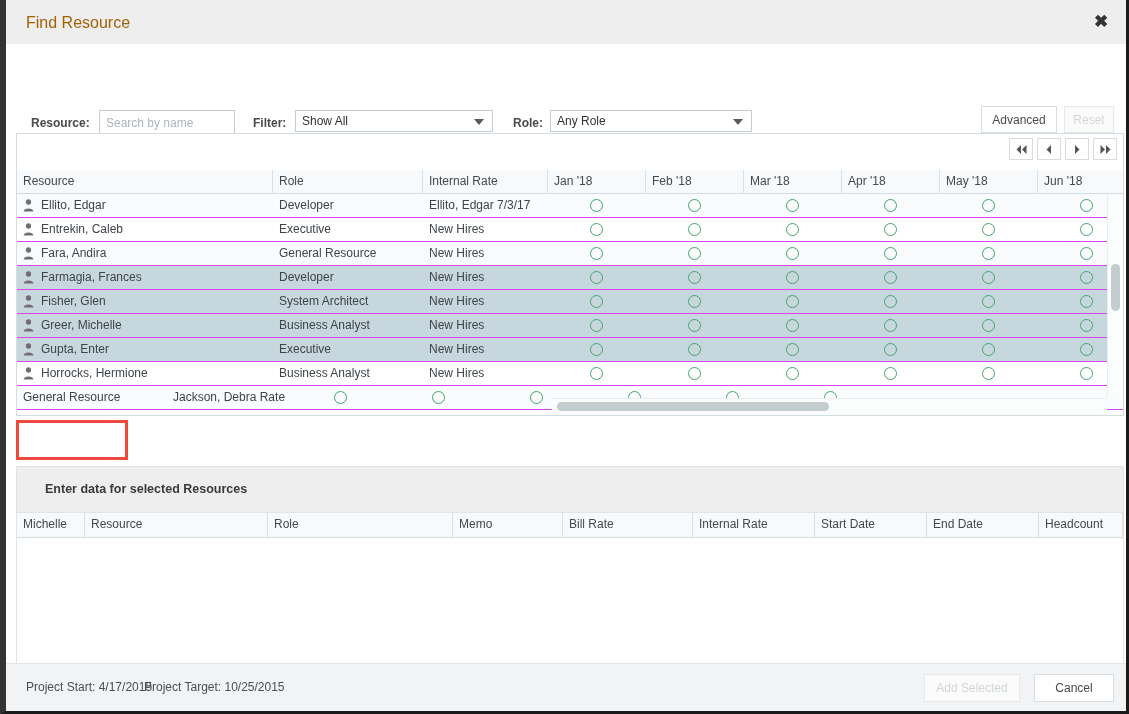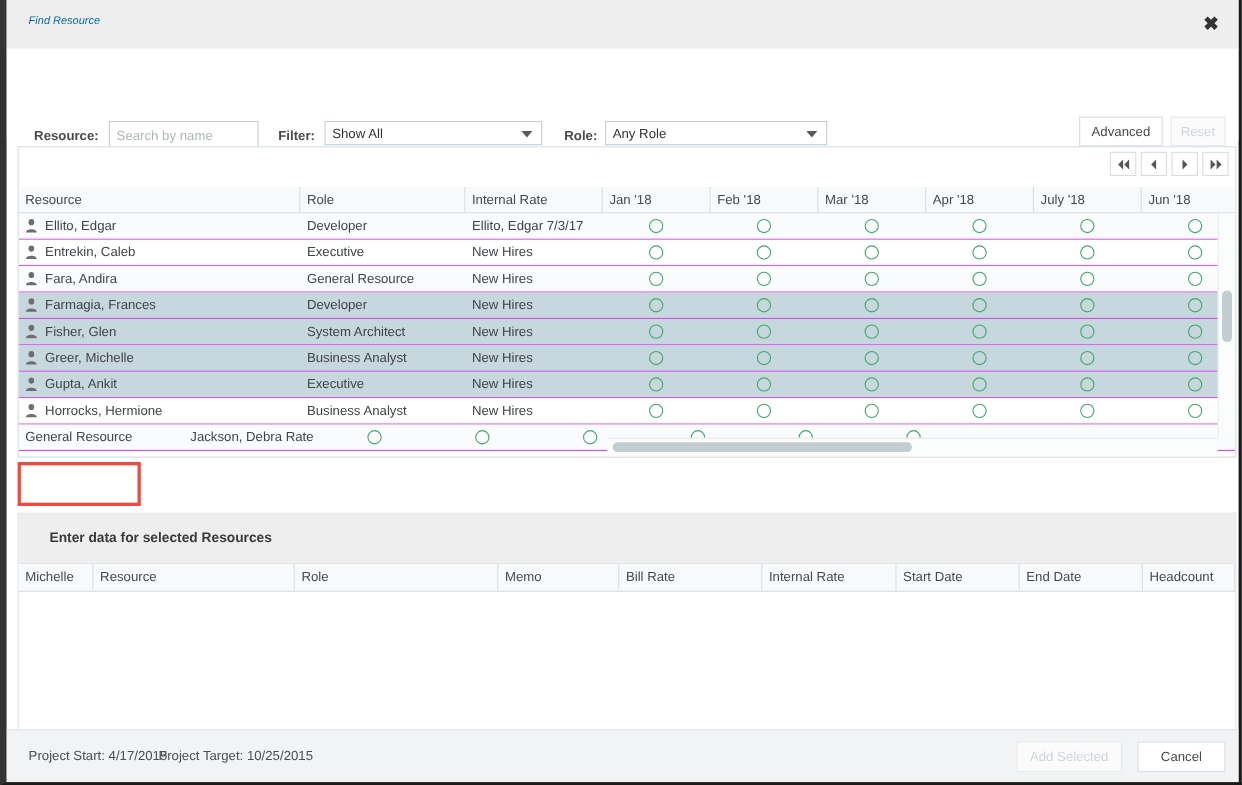--- a/index.html
+++ b/index.html
@@ -30,23 +30,22 @@
     position: absolute;
     left: 0; top: 0; right: 0;
     height: 44px;
     background: #eeeeee;
     border-bottom: 1px solid #e2e2e2;
   }
   .titlebar .title {
     position: absolute;
     left: 20px;
     top: 14px;
-    font-size: 10px;
-    color: #0369a1;
-    font-style: italic;
+    font-size: 16px;
+    color: #a16207;
   }
   .close-btn {
     position: absolute;
     right: 14px;
     top: 12px;
     width: 22px;
     height: 22px;
     line-height: 20px;
     text-align: center;
     font-size: 17px;
@@ -418,21 +417,21 @@
     </div>
 
     <div class="hdr-row" id="grid-header">
         <div class="hdr-cell" style="width: 256px;">Resource</div>
         <div class="hdr-cell" style="width: 150px;">Role</div>
         <div class="hdr-cell" style="width: 125px;">Internal Rate</div>
         <div class="hdr-cell" style="width: 98px;">Jan '18</div>
         <div class="hdr-cell" style="width: 98px;">Feb '18</div>
         <div class="hdr-cell" style="width: 98px;">Mar '18</div>
         <div class="hdr-cell" style="width: 98px;">Apr '18</div>
-        <div class="hdr-cell" style="width: 98px;">July '18</div>
+        <div class="hdr-cell" style="width: 98px;">May '18</div>
         <div class="hdr-cell" style="width: 98px;">Jun '18</div>
       </div>
     <div class="body-rows" id="grid-body">
         <div class="row">
           <div class="cell res" style="width: 256px;"><svg class="person-icon" viewBox="0 0 11 13">
               <ellipse cx="5.5" cy="3" rx="2.6" ry="2.8" fill="#6e6e6e"></ellipse>
               <path d="M0.6 12.4 C0.6 8.4 10.4 8.4 10.4 12.4 Z" fill="#6e6e6e"></path>
             </svg><span>Ellito, Edgar</span></div>
           <div class="cell" style="width: 150px;">Developer</div>
           <div class="cell" style="width: 125px;">Ellito, Edgar 7/3/17</div>
@@ -582,21 +581,21 @@
             <div class="circ"></div>
           </div>
           <div class="cell mon" style="width: 98px;">
             <div class="circ"></div>
           </div>
         </div>
         <div class="row sel">
           <div class="cell res" style="width: 256px;"><svg class="person-icon" viewBox="0 0 11 13">
               <ellipse cx="5.5" cy="3" rx="2.6" ry="2.8" fill="#6e6e6e"></ellipse>
               <path d="M0.6 12.4 C0.6 8.4 10.4 8.4 10.4 12.4 Z" fill="#6e6e6e"></path>
-            </svg><span>Gupta, Ankit</span></div>
+            </svg><span>Gupta, Enter</span></div>
           <div class="cell" style="width: 150px;">Executive</div>
           <div class="cell" style="width: 125px;">New Hires</div>
           <div class="cell mon" style="width: 98px;">
             <div class="circ"></div>
           </div>
           <div class="cell mon" style="width: 98px;">
             <div class="circ"></div>
           </div>
           <div class="cell mon" style="width: 98px;">
             <div class="circ"></div>

